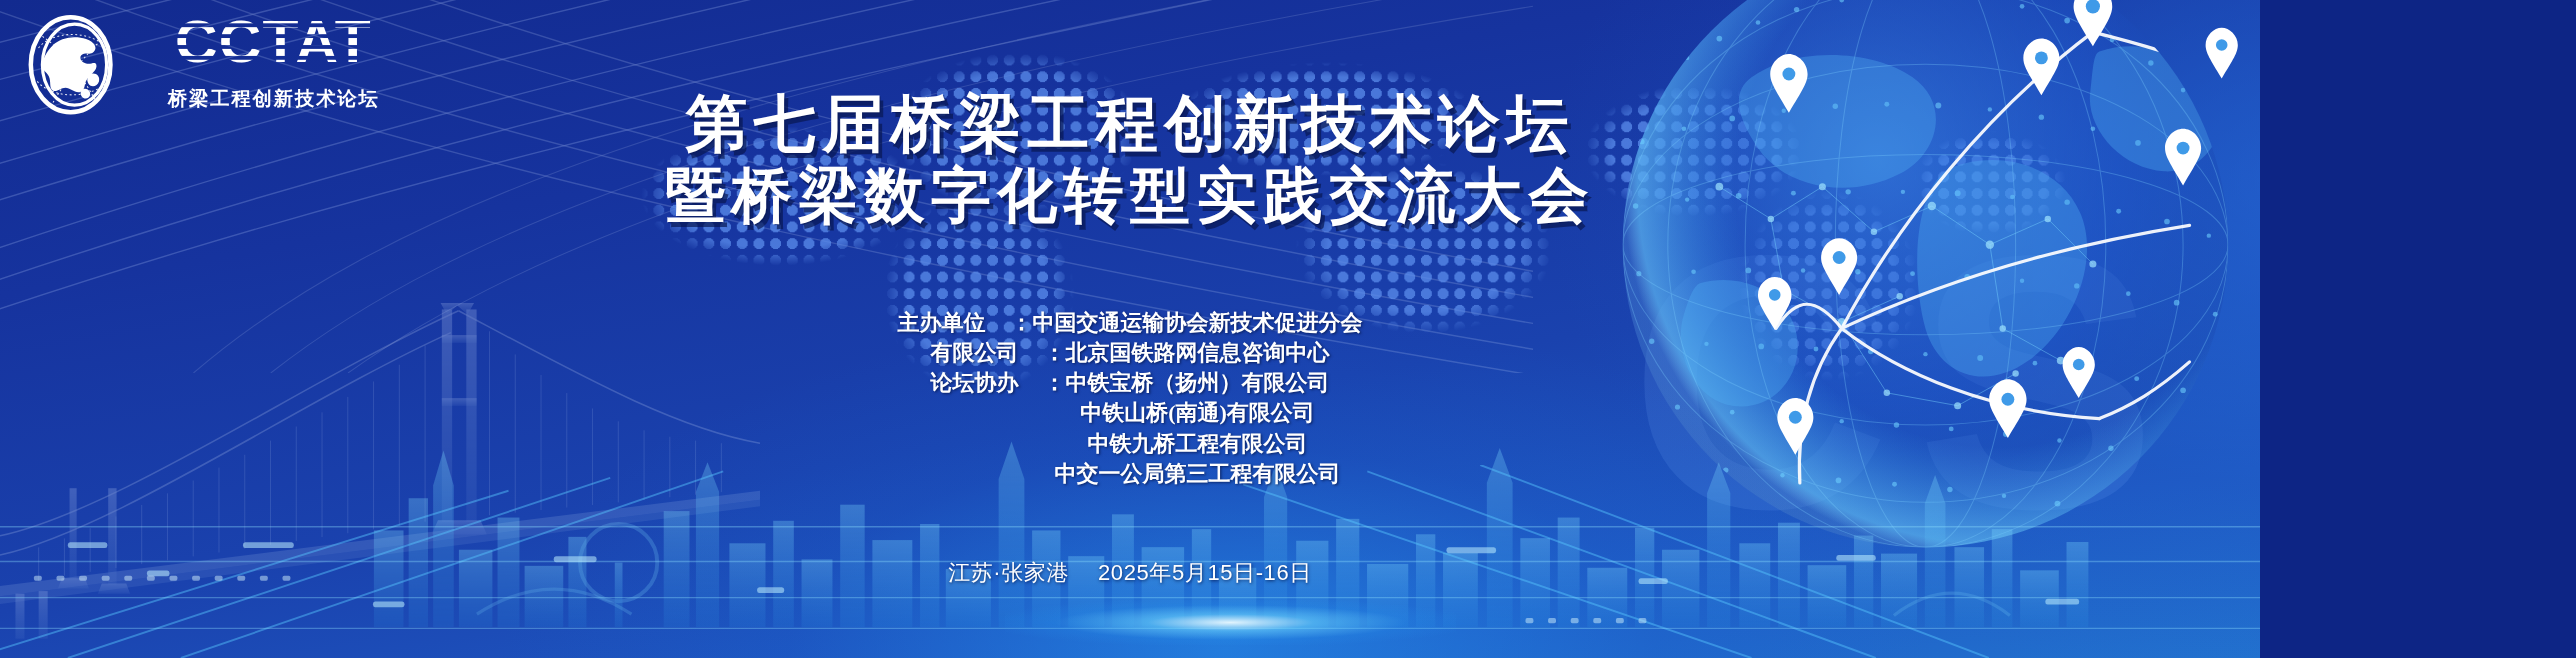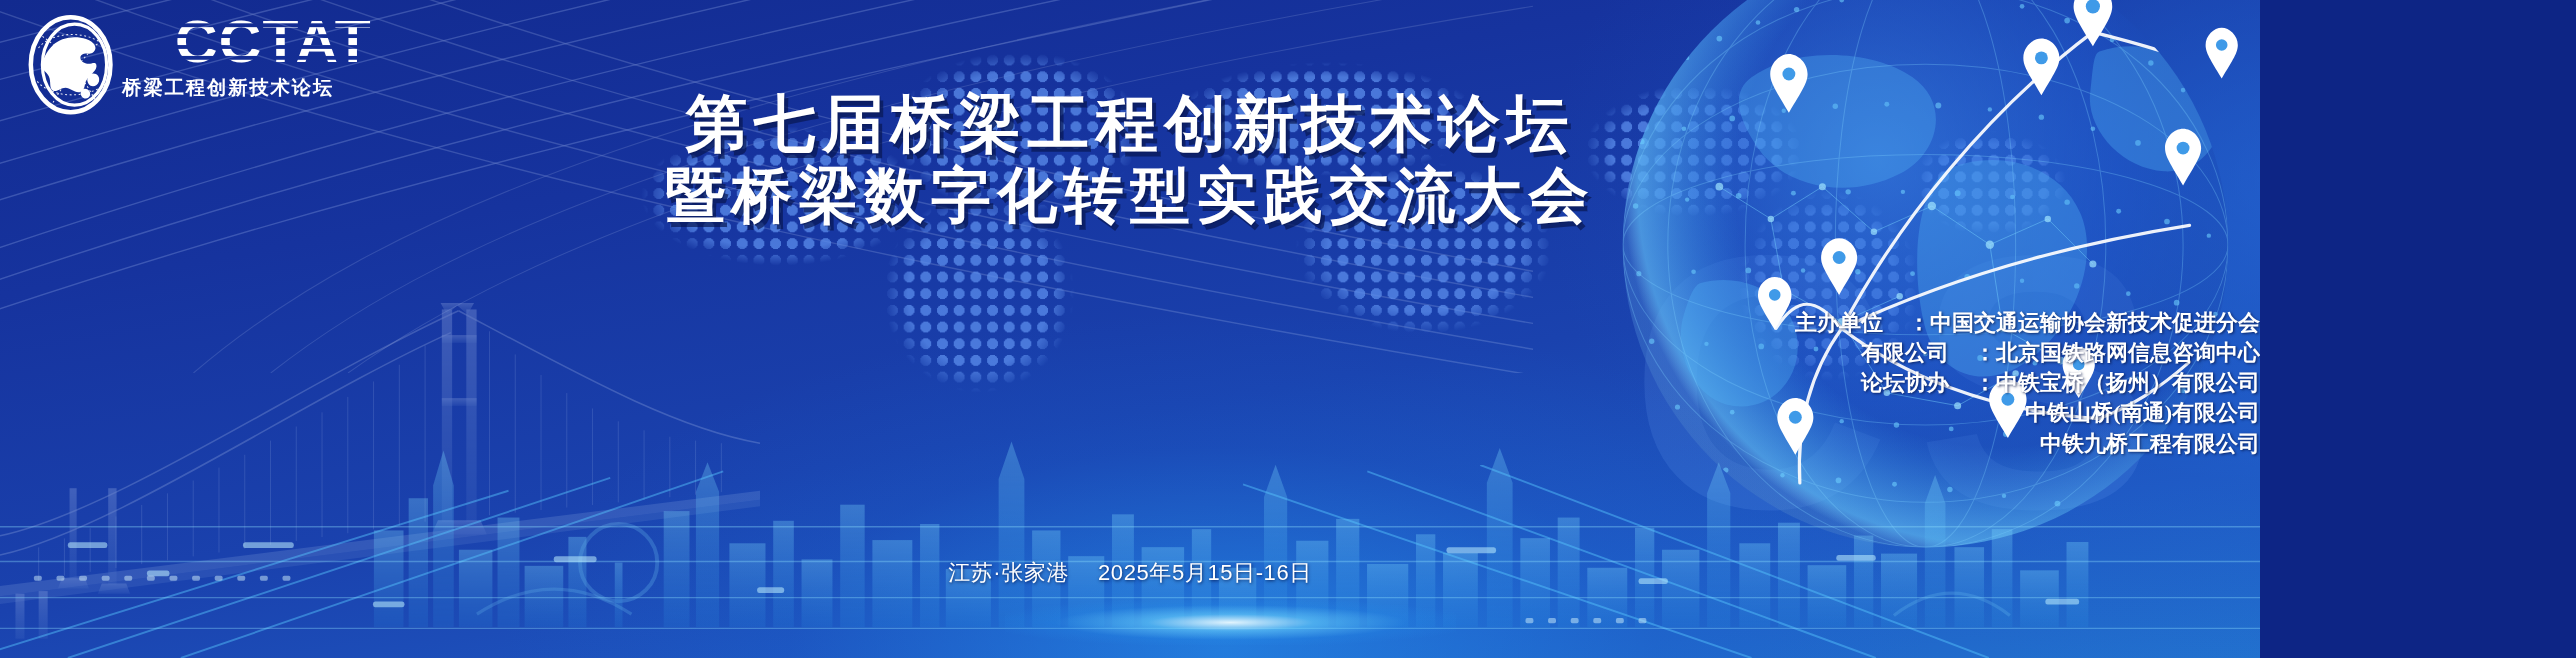--- a/index.html
+++ b/index.html
@@ -81,42 +81,42 @@
   .logo{position:absolute;left:19.3px;top:11.6px;width:412px;height:106px;}
   .logo-mark{position:absolute;left:0;top:0;width:111px;height:106px;}
   .logo-mark svg{width:100%;height:100%;display:block;}
   .logo-text{position:absolute;left:103px;top:3.9px;width:303px;}
   .logo-acronym{
     height:55px;width:100%;
     font-family:"Liberation Sans",sans-serif;
   }
   .logo-acronym svg{width:100%;height:100%;display:block;}
   .logo-sub{
-    margin-top:4px;
+    margin-top:15px;
     font-size:19.3px;letter-spacing:1.9px;color:#fff;font-weight:700;
     font-family:"Liberation Serif",serif;
-    text-align:left;white-space:nowrap;
+    text-align:center;white-space:nowrap;
   }
 
   
   .titles{position:absolute;left:0;top:90px;width:100%;text-align:center;}
   .title-line{
     color:#ffffff;font-weight:700;
     font-family:"Liberation Serif","DejaVu Serif",serif;
     letter-spacing:6.4px;
     white-space:nowrap;
     text-shadow:3.9px 4.5px 0 rgba(8,22,80,.68), 1.3px 1.3px 0 rgba(10,26,90,.5);
   }
   .title-1{font-size:62px;line-height:1.1;}
   .title-2{font-size:60px;line-height:1.18;margin-top:2.6px;}
 
   
   .orgs{
     position:absolute;left:0;top:308px;width:100%;
-    display:flex;flex-direction:column;align-items:flex-end;
+    display:flex;flex-direction:column;align-items:center;
   }
   .org-line{
     color:#ffffff;font-weight:700;
     font-family:"Liberation Serif","DejaVu Serif",serif;
     font-size:22px;line-height:1.37;
     white-space:nowrap;
     text-shadow:1.3px 1.3px 2.6px rgba(5,20,70,.75);
     display:flex;
   }
   .org-label{width:113px;display:inline-block;text-align:justify;}
@@ -633,20 +633,25 @@
     <div class="org-line indented">
       <span class="org-label">论坛协办</span>
       <span style="visibility:hidden">：</span>
       <span class="org-value">中铁山桥(南通)有限公司</span>
     </div>
     <div class="org-line indented">
       <span class="org-label">论坛协办</span>
       <span style="visibility:hidden">：</span>
       <span class="org-value">中铁九桥工程有限公司</span>
     </div>
+    <div class="org-line indented">
+      <span class="org-label">论坛协办</span>
+      <span style="visibility:hidden">：</span>
+      <span class="org-value">中交一公局第三工程有限公司</span>
+    </div>
   </div>
 
   <div class="venue">
     <span>江苏·张家港</span>
     <span class="sep"></span>
     <span>2025年5月15日-16日</span>
   </div>
 
 </div>
 

